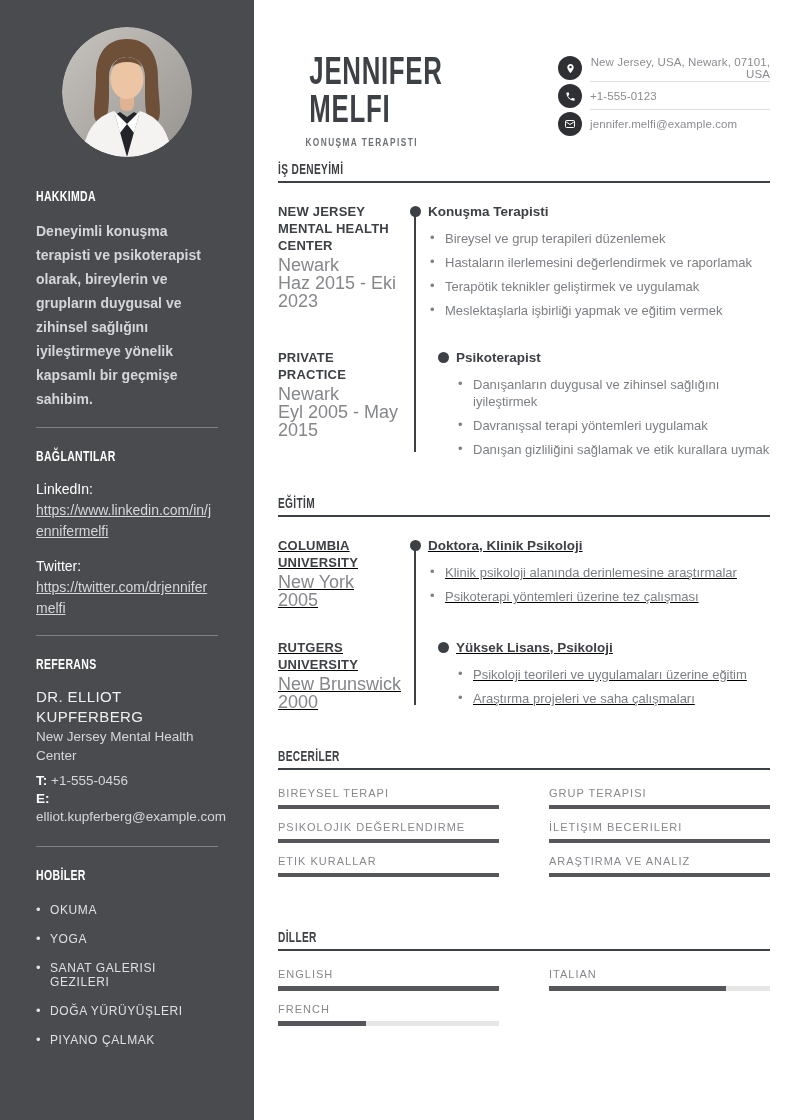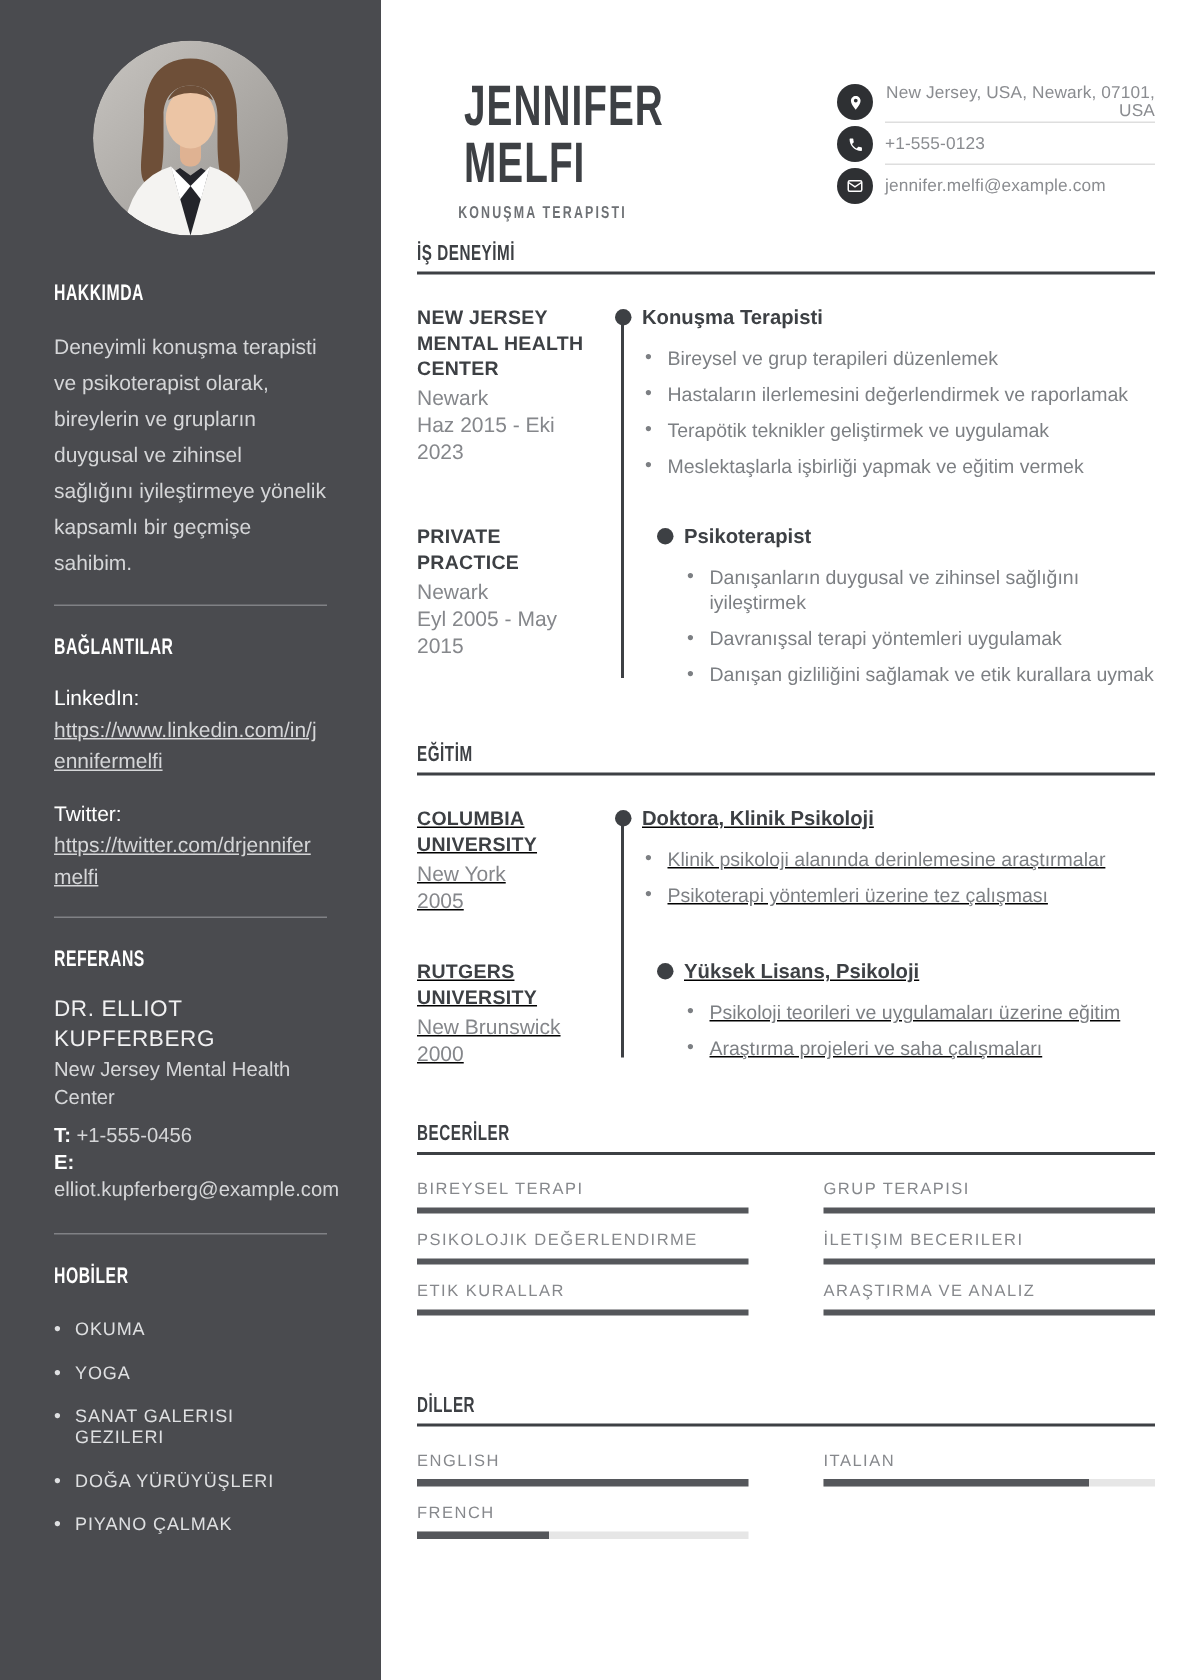--- a/index.html
+++ b/index.html
@@ -13,21 +13,21 @@
 
   
   .cond{display:inline-block;font-weight:700;transform:scaleX(0.70);transform-origin:0 50%;white-space:nowrap;letter-spacing:.5px;}
 
   
   .sidebar{width:254px;height:1120px;background:var(--sidebar-bg);color:var(--sidebar-text);padding:27px 36px 0 36px;flex-shrink:0;}
   .photo-wrap{width:130px;height:130px;border-radius:50%;overflow:hidden;margin:0 auto 30px auto;}
   .photo-wrap svg{display:block;}
   .side-heading{color:#ffffff;font-size:15px;margin-bottom:15px;}
   .side-section{margin-bottom:0;}
-  .about-text{font-size:14px;line-height:24px;color:var(--sidebar-text);}
+  .about-text{font-size:14px;line-height:24px;color:var(--sidebar-text);font-weight:bold;}
   .side-rule{border:none;height:1px;background:var(--sidebar-rule);margin:16px 0 19px 0;}
   .link-item{margin-bottom:14px;}
   .link-label{font-weight:400;color:#fff;font-size:14px;line-height:21px;}
   .link-url{color:var(--sidebar-text);font-size:14px;line-height:21px;text-decoration:underline;word-break:break-all;display:block;cursor:pointer;}
   .ref-name{color:#f0f0f1;font-size:15px;letter-spacing:.4px;line-height:20px;margin-top:2px;}
   .ref-org{font-size:13.5px;color:var(--sidebar-text);line-height:19px;margin-bottom:7px;}
   .ref-line{font-size:13.5px;color:var(--sidebar-text);line-height:18px;}
   .ref-line b{color:#fff;}
   .hobby-list{list-style:none;margin-top:20px;}
   .hobby-list li{font-size:12px;letter-spacing:.6px;color:#dfe0e2;margin-bottom:15px;position:relative;padding-left:14px;}
@@ -48,21 +48,21 @@
   .section{margin-top:0;}
   .section-heading{font-size:14.5px;color:var(--dark);}
   .section-rule{height:2px;background:var(--dark);margin-top:4px;}
 
   .entries{position:relative;margin-top:20px;}
   .entries::before{content:"";position:absolute;left:136px;top:9px;bottom:6px;width:2px;background:var(--dark);}
   .entry{display:flex;}
   .entry + .entry{margin-top:30px;gap:28px;}
   .entry-left{width:137px;flex-shrink:0;padding-right:12px;}
   .entry-org{font-size:13px;font-weight:700;color:var(--dark);line-height:17px;letter-spacing:.2px;}
-  .entry-loc,.entry-dates{font-size:14px;color:#85878b;line-height:18px;}
+  .entry-loc,.entry-dates{font-size:18px;color:#85878b;line-height:18px;}
   .entry-loc{margin-top:2px;}
   .entry-right{flex:1;padding-left:13px;position:relative;}
   .entry-right::before{content:"";position:absolute;left:-5px;top:3px;width:11px;height:11px;border-radius:50%;background:var(--dark);}
   .entry-title{font-size:13.5px;font-weight:700;color:var(--dark);line-height:17px;}
   .bullets{list-style:none;margin-top:10px;}
   .bullets li{font-size:13px;color:var(--muted);line-height:17px;position:relative;padding-left:17px;}
   .bullets li + li{margin-top:7px;}
   .bullets li::before{content:"•";position:absolute;left:2px;top:-1px;color:var(--muted);}
 
   .exp-section{margin-top:13px;}

